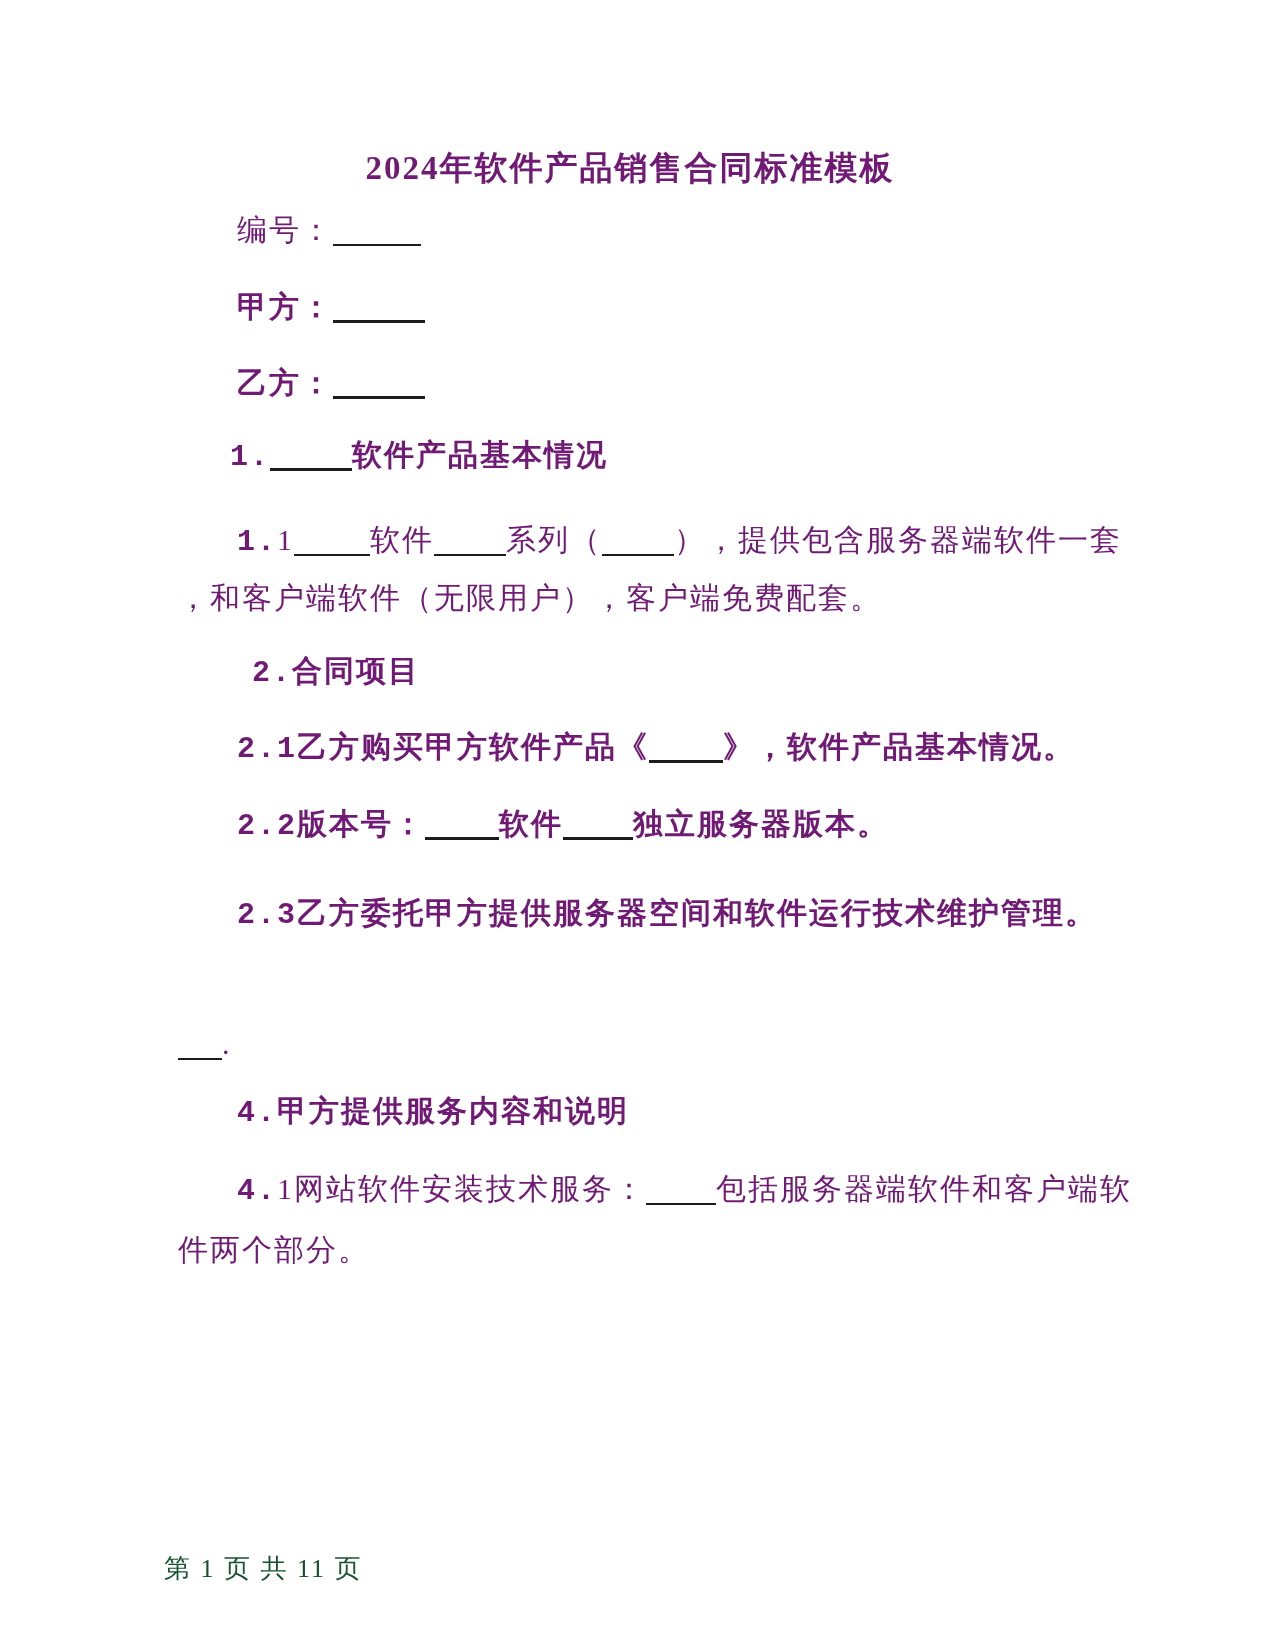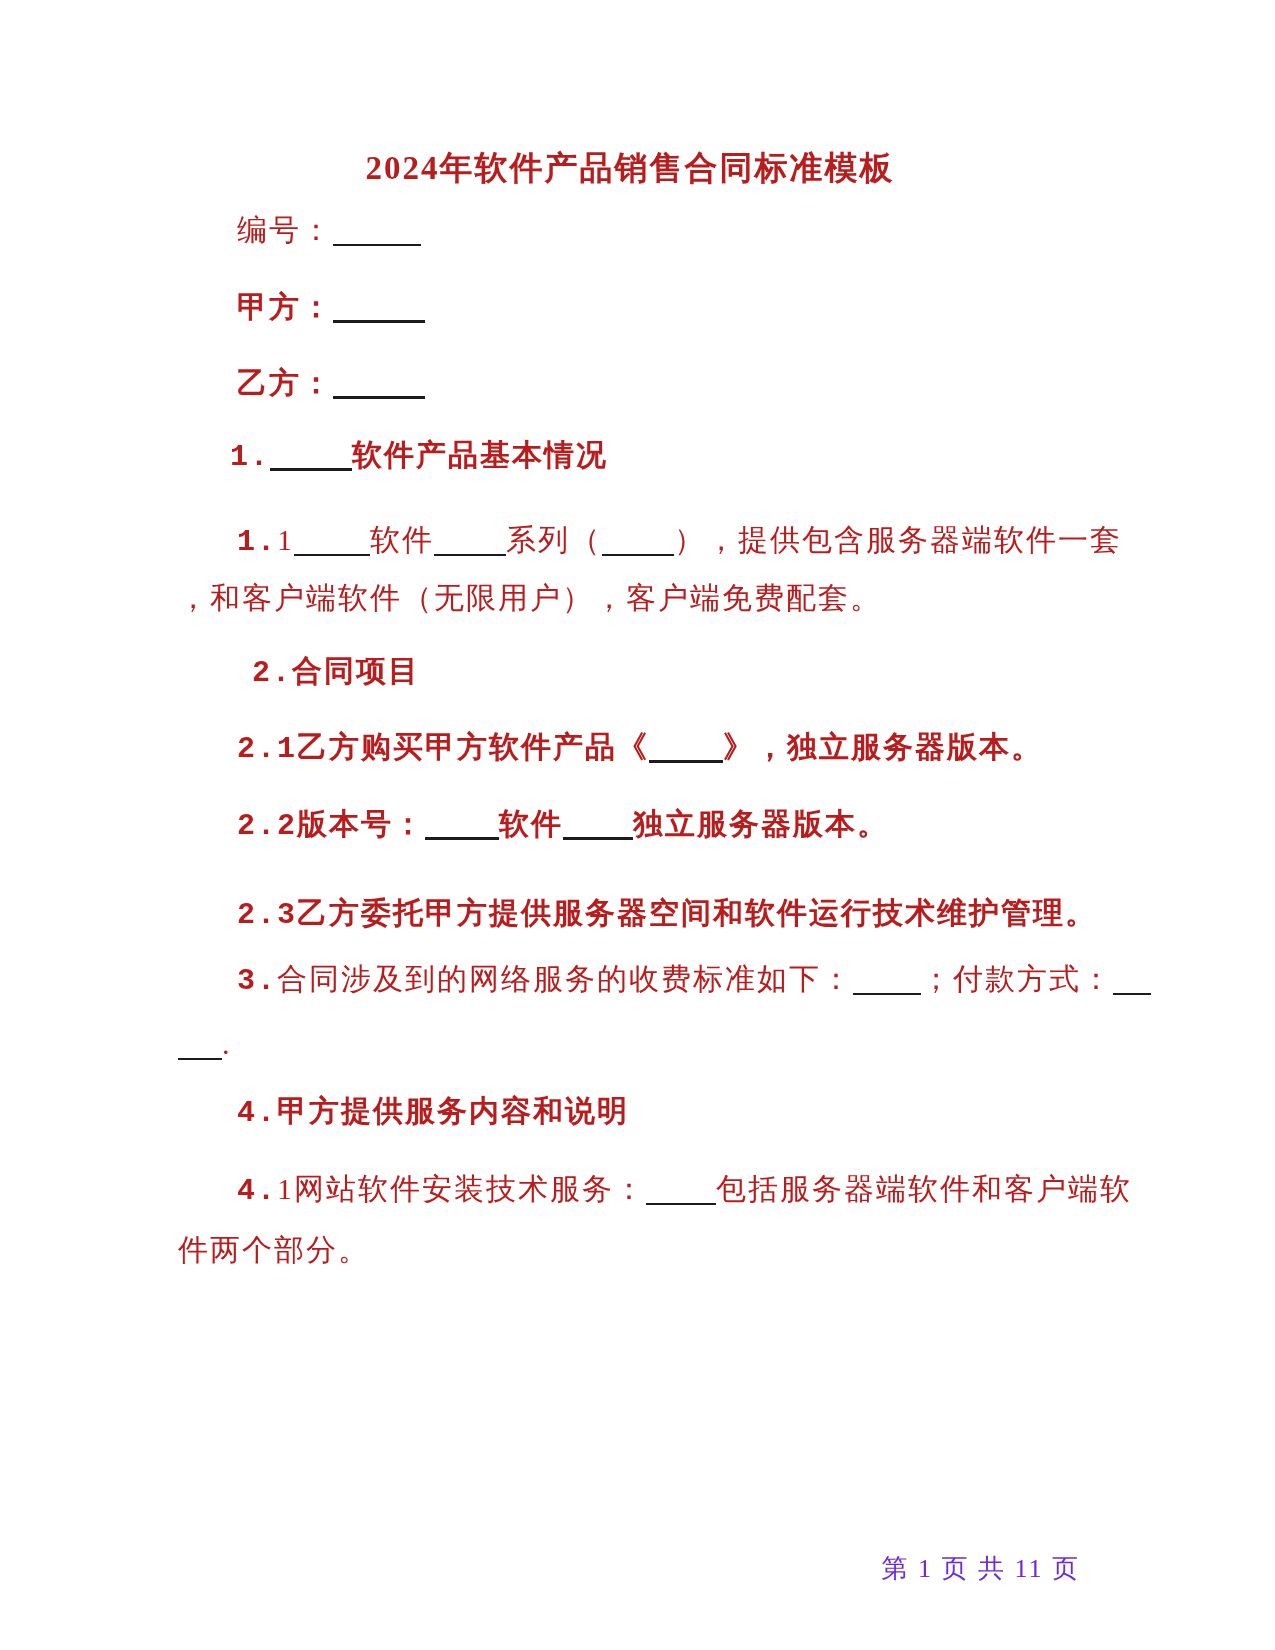--- a/index.html
+++ b/index.html
@@ -11,36 +11,36 @@
     color: #1c1c1c;
     font-family: "Liberation Serif", serif;
     overflow: hidden;
   }
   .line {
     position: absolute;
     white-space: nowrap;
     font-size: 30px;
     line-height: 36px;
     letter-spacing: 2px;
-    color: #b91c1c;
+    color: #701a75;
   }
   .title-line {
     left: 180px;
     width: 900px;
     text-align: center;
     font-size: 33px;
     font-weight: bold;
   }
   .footer-line {
-    left: 180px;
+    left: 164px;
     width: 900px;
-    text-align: right;
+    text-align: left;
     font-size: 26px;
     letter-spacing: 2px;
-    color: #6d28d9;
+    color: #14532d;
   }
   .b { font-weight: bold; font-family: Liberation Mono, monospace; }
   .blank {
     display: inline-block;
     height: 2px;
     border-bottom: 2px solid #1c1c1c;
     margin-bottom: -6px;
   }
   .blank.thick { border-bottom-width: 3px; }
 </style>
@@ -73,34 +73,31 @@
 
   <div class="line" style="left:178px; top:580px;">
     <span>，和客户端软件（无限用户），客户端免费配套。</span>
   </div>
 
   <div class="line b" style="left:237px; top:655px;margin-left:15px;">
     <span>2.合同项目</span>
   </div>
 
   <div class="line b" style="left:237px; top:731px;">
-    <span>2.1乙方购买甲方软件产品《</span><span class="blank thick" style="width:74px;"></span><span>》，独立服务器版本。</span>
+    <span>2.1乙方购买甲方软件产品《</span><span class="blank thick" style="width:74px;"></span><span>》，软件产品基本情况。</span>
   </div>
 
   <div class="line b" style="left:237px; top:808px;">
     <span>2.2版本号：</span><span class="blank thick" style="width:74px;"></span><span>软件</span><span class="blank thick" style="width:70px;"></span><span>独立服务器版本。</span>
   </div>
 
   <div class="line b" style="left:237px; top:885px;margin-top:12px;">
     <span>2.3乙方委托甲方提供服务器空间和软件运行技术维护管理。</span>
   </div>
 
-  <div class="line" style="left:237px; top:961px;">
-    <span class="b">3.</span><span>合同涉及到的网络服务的收费标准如下：</span><span class="blank" style="width:68px;"></span><span>；付款方式：</span><span class="blank" style="width:38px;"></span>
-  </div>
 
   <div class="line" style="left:178px; top:1026px;">
     <span class="blank" style="width:44px;"></span><span>.</span>
   </div>
 
   <div class="line b" style="left:237px; top:1095px;">
     <span>4.</span><span>甲方提供服务内容和说明</span>
   </div>
 
   <div class="line" style="left:237px; top:1171px;">

